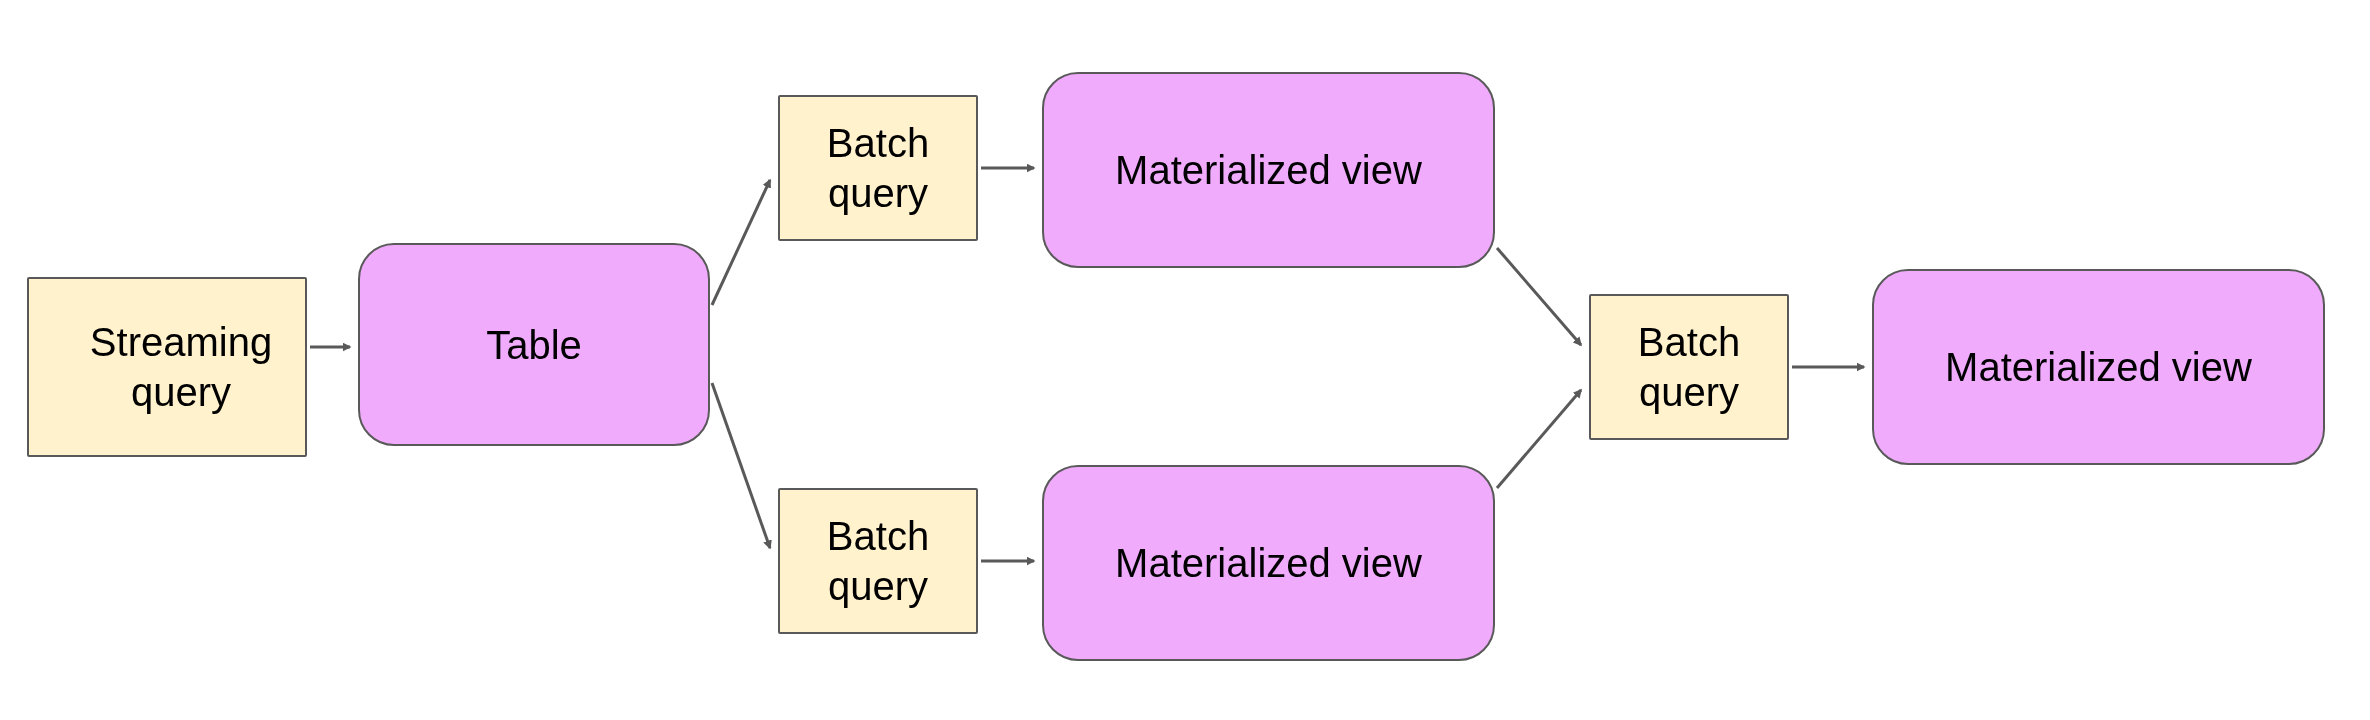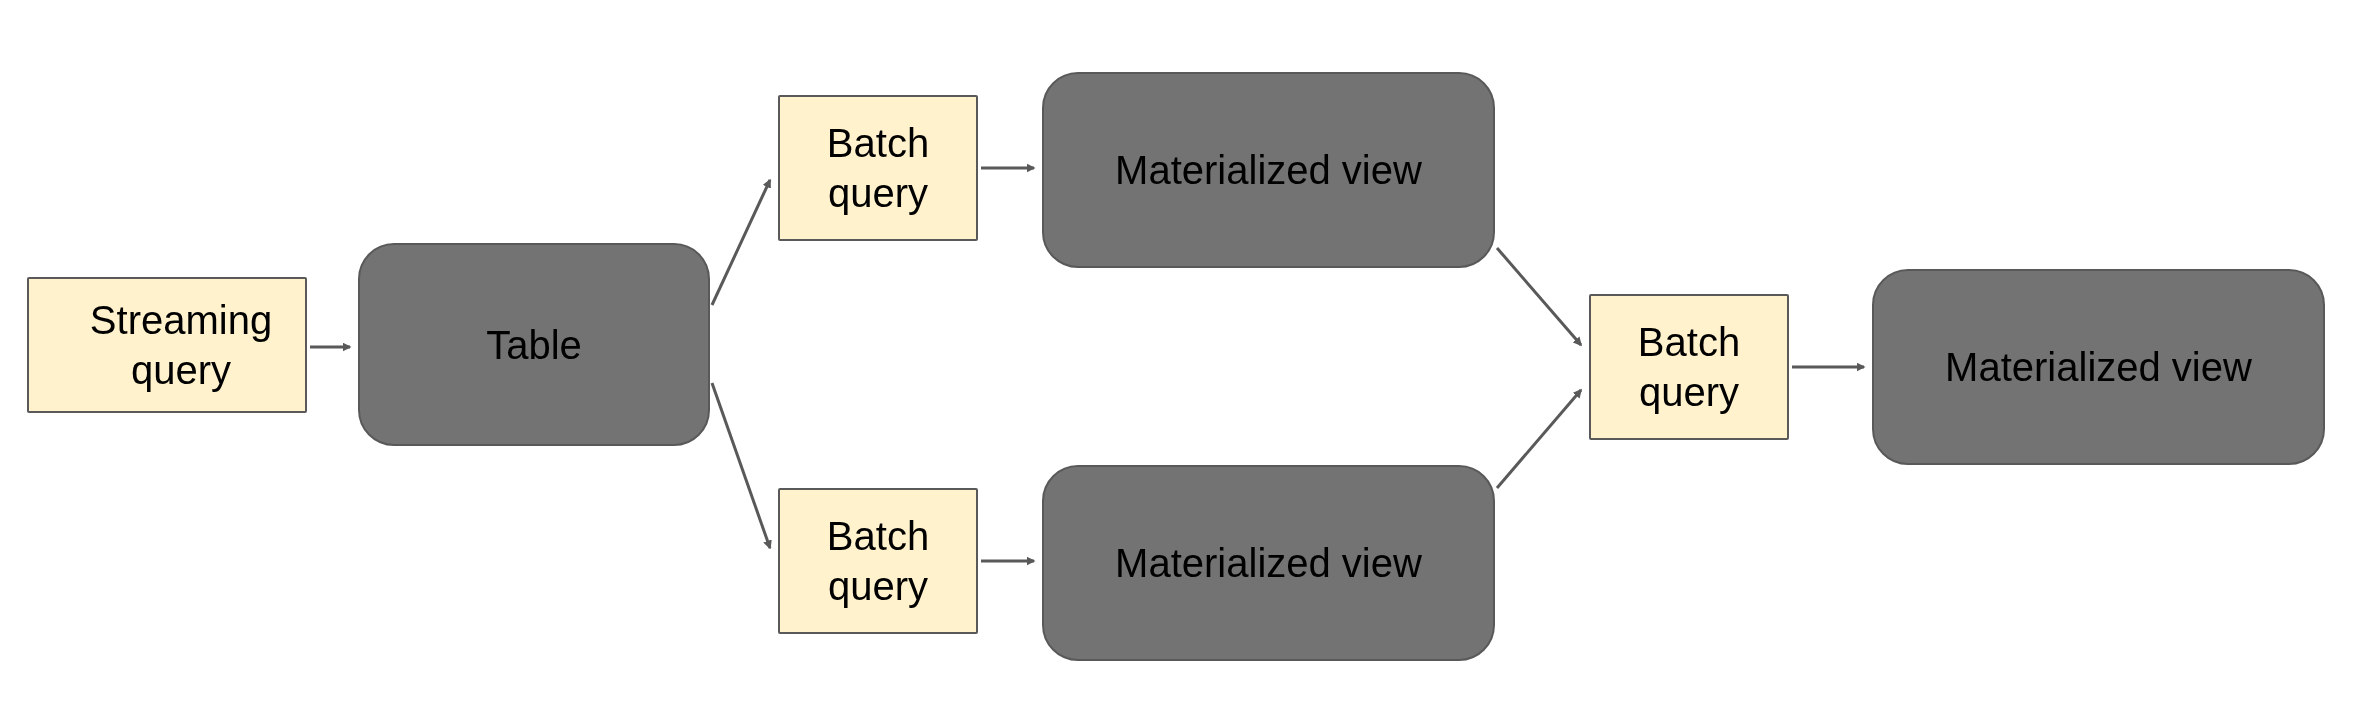--- a/index.html
+++ b/index.html
@@ -37,25 +37,25 @@
     color: #000000;
     box-sizing: border-box;
     border: 2px solid #595959;
     padding: 8px;
   }
   .node.query {
     background: #fff2cc;
     border-radius: 2px;
   }
   .node.dataset {
-    background: #737373;
+    background: #f0abfc;
     border-radius: 36px;
   }
   
-  #node-streaming-query      { left: 27px;   top: 277px; width: 280px; height: 136px; padding-left: 36px; }
+  #node-streaming-query      { left: 27px;   top: 277px; width: 280px; height: 180px; padding-left: 36px; }
   #node-table                { left: 358px;  top: 243px; width: 352px; height: 203px; text-align: right; }
   #node-batch-query-top      { left: 778px;  top: 95px;  width: 200px; height: 146px; }
   #node-materialized-view-top{ left: 1042px; top: 72px;  width: 453px; height: 196px; }
   #node-batch-query-bottom   { left: 778px;  top: 488px; width: 200px; height: 146px; }
   #node-materialized-view-bottom { left: 1042px; top: 465px; width: 453px; height: 196px; }
   #node-batch-query-final    { left: 1589px; top: 294px; width: 200px; height: 146px; }
   #node-materialized-view-final { left: 1872px; top: 269px; width: 453px; height: 196px; }
 </style>
 </head>
 <body>

